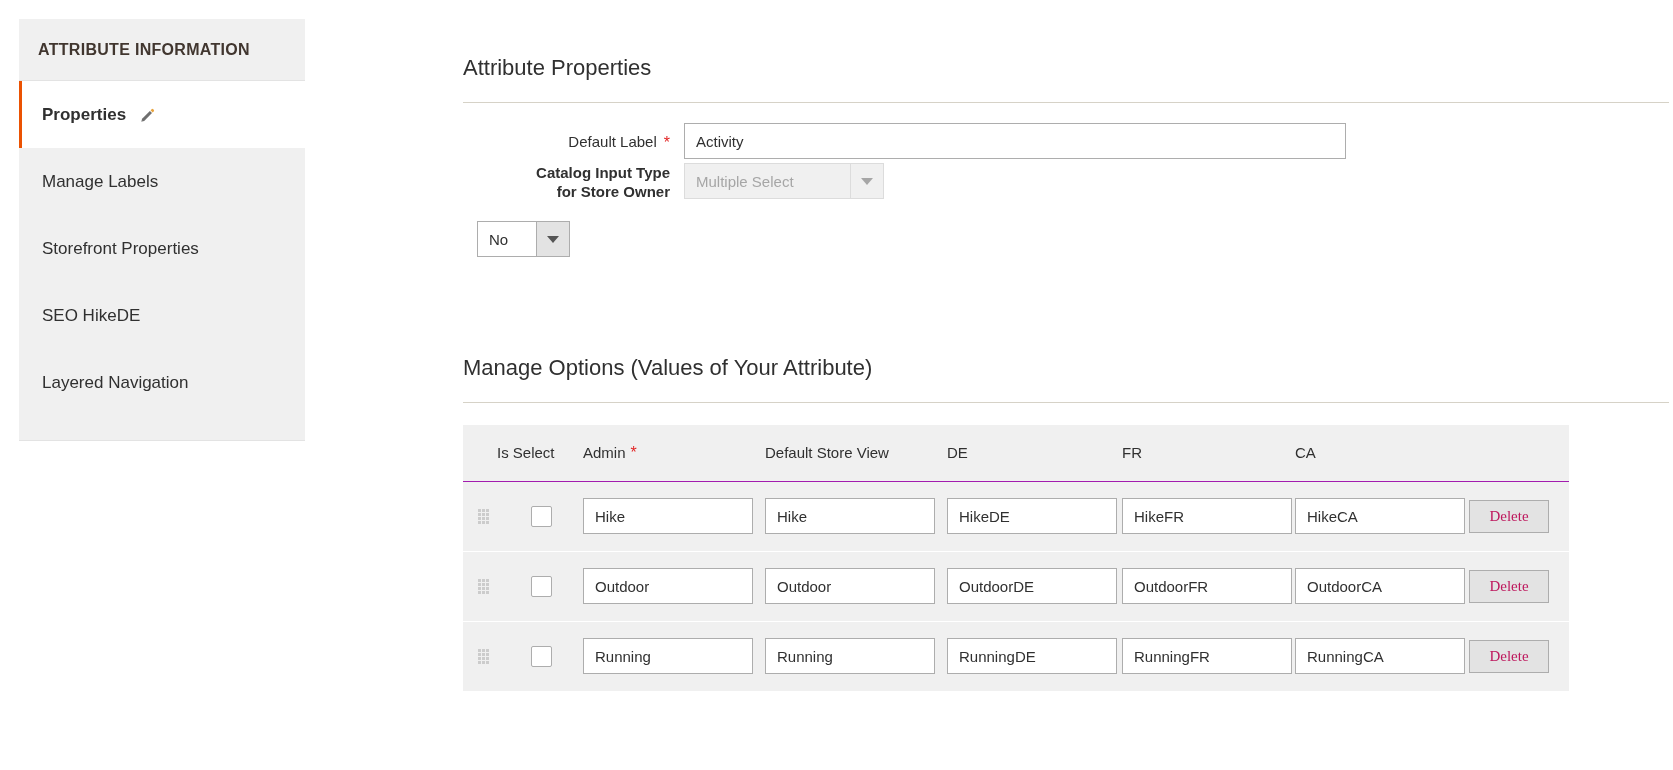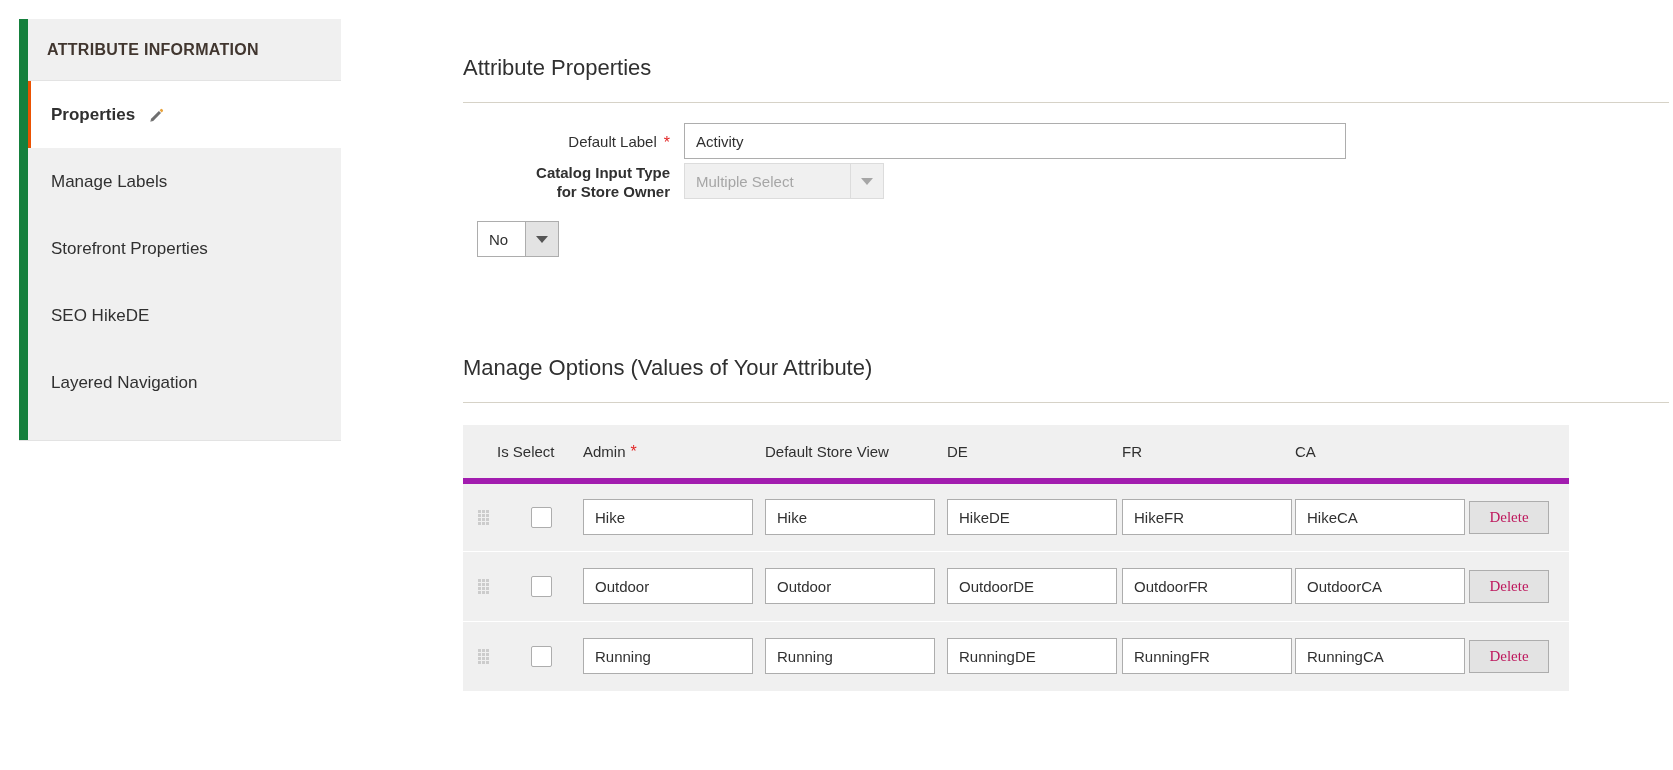--- a/index.html
+++ b/index.html
@@ -17,27 +17,26 @@
     width: 1673px;
     height: 770px;
     background: #ffffff;
   }
 
   
   .sidebar {
     position: absolute;
     left: 19px;
     top: 19px;
-    width: 322px;
-    background: #15803d;
+    width: 286px;
+    background: #f0abfc;
     border: 1px solid #e3e3e3;
     border-top: none;
     border-left: none;
     border-right: none;
-    padding-left: 9px;
   }
   .sidebar-title {
     height: 62px;
     line-height: 62px;
     padding: 0 0 0 19px;
     font-size: 16px;
     font-weight: bold;
     letter-spacing: 0.3px;
     color: #41362f;
     background: #f0f0f0;
@@ -172,21 +171,21 @@
     border-color: #dcdcdc;
     background: #f0f0f0;
   }
   .select-box.disabled .sel-value { color: #a6a6a6; }
   .select-box.disabled .sel-arrow {
     background: #f0f0f0;
     border-left: 1px solid #dcdcdc;
   }
   .select-box.input-type { width: 200px; }
   .select-box.input-type .sel-value { flex: 1; }
-  .select-box.values-required { width: 82px; }
+  .select-box.values-required { width: 93px; }
   .select-box.values-required .sel-value { flex: 1; }
   .caret {
     width: 0; height: 0;
     border-left: 6px solid transparent;
     border-right: 6px solid transparent;
     border-top: 7px solid #555555;
   }
   .select-box.disabled .caret { border-top-color: #a6a6a6; }
 
   
@@ -219,21 +218,21 @@
   .th-ca    { width: 174px; }
   .th-act   { width: 100px; }
 
   .opt-table tbody td {
     background: #f0f0f0;
     height: 70px;
     padding: 0;
     vertical-align: middle;
     border-top: 1px solid #ffffff;
   }
-  .opt-table tbody tr:first-child td { border-top: 6px solid #a21caf; }
+  .opt-table tbody tr:first-child td { border-top: 1px solid #a21caf; }
 
   .drag-handle {
     width: 11px;
     height: 15px;
     margin-left: 15px;
     display: grid;
     grid-template-columns: repeat(3, 3px);
     grid-template-rows: repeat(4, 3px);
     gap: 1px;
     cursor: move;

